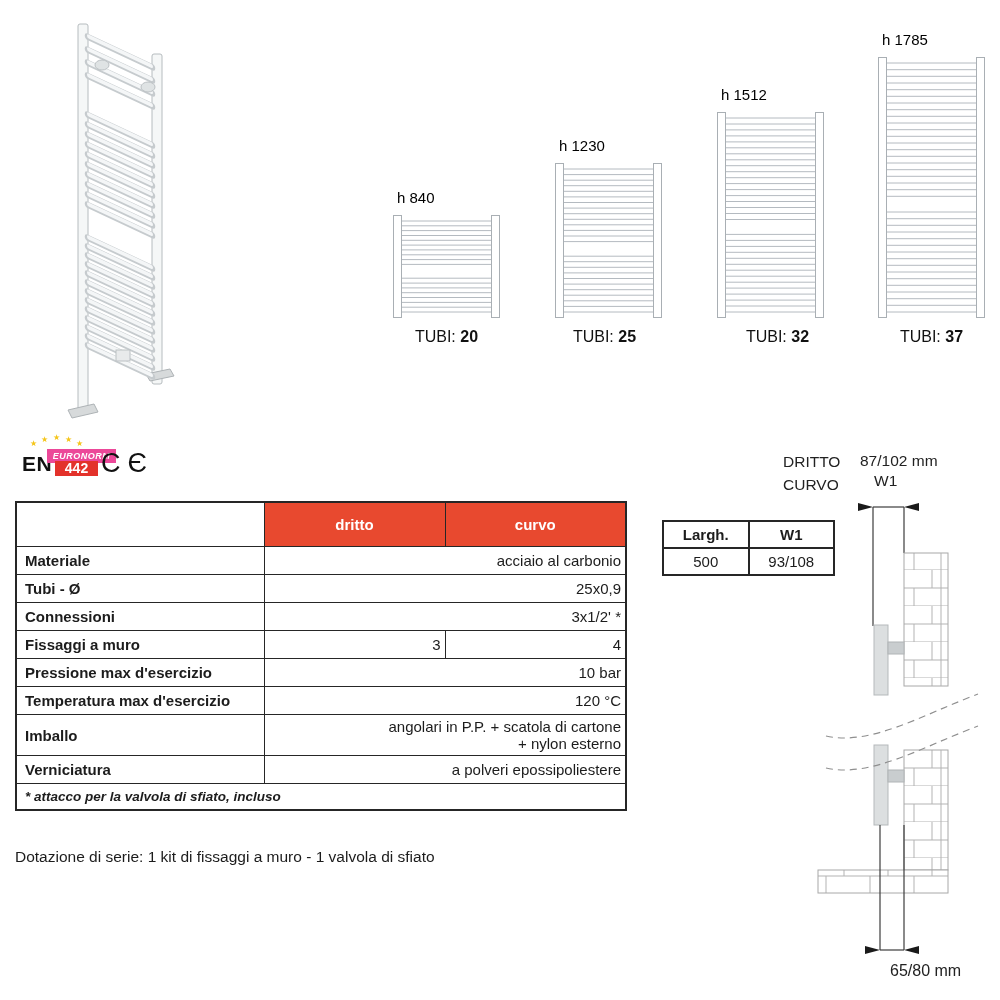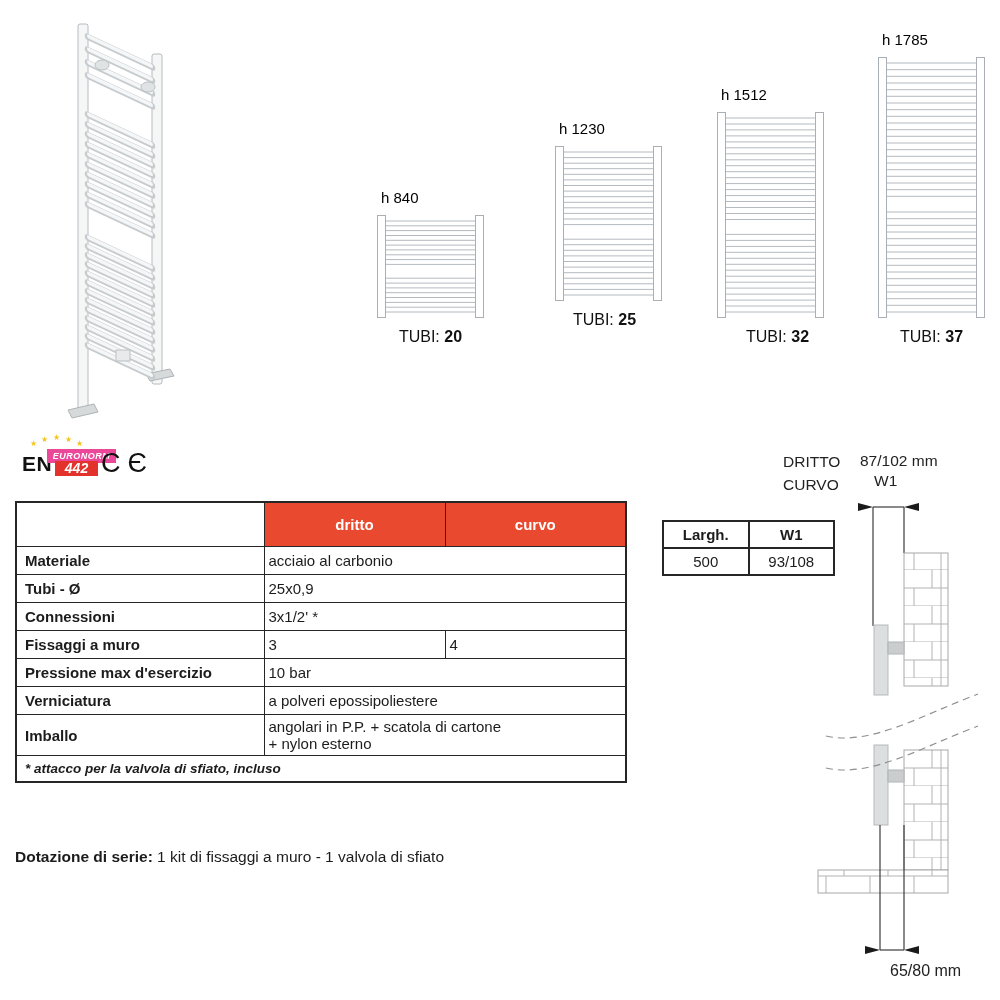--- a/index.html
+++ b/index.html
@@ -12,34 +12,34 @@
   .variant .hlabel{position:absolute;top:-26px;left:4px;font-size:15px;color:#000000;white-space:nowrap;}
   .variant .tubi{position:absolute;left:0;width:100%;text-align:center;font-size:16px;color:#111;white-space:nowrap;}
   .variant .tubi b{font-weight:bold;}
   
   #logo{position:absolute;left:22px;top:438px;width:125px;height:42px;}
   #logo .star{position:absolute;font-size:8px;line-height:8px;}
   #logo .en{position:absolute;left:0;top:14px;font-size:21px;font-weight:bold;color:#111;letter-spacing:0.5px;}
   #logo .bluebox{position:absolute;left:25px;top:11px;width:69px;height:14px;color:#fff;
      font-size:9px;font-weight:bold;font-style:italic;text-align:center;line-height:14px;letter-spacing:0.5px;}
   #logo .redbox{position:absolute;left:33px;top:23px;width:43px;height:15px;color:#fff;
-     font-size:14px;font-weight:bold;font-style:italic;text-align:center;line-height:15px;}
+     font-size:14px;font-weight:bold;text-align:center;line-height:15px;}
   #ce{position:absolute;left:101px;top:448px;font-size:27px;font-weight:500;letter-spacing:7px;color:#111;}
   
   #spec-table{position:absolute;left:15px;top:501px;width:610px;border-collapse:collapse;
      table-layout:fixed;font-size:15px;border:2px solid #262626;}
   #spec-table th,#spec-table td{border:1.5px solid #262626;padding:0;}
   #spec-table thead th{height:43px;font-size:15px;}
   #spec-table thead th.red{color:#fff;font-weight:bold;}
   #spec-table td.lbl{font-weight:bold;text-align:left;padding:3px 6px 3px 8px;height:21px;margin-left:20px;}
-  #spec-table td.val{text-align:left;padding:3px 4px;}
+  #spec-table td.val{text-align:right;padding:3px 4px;}
   #spec-table td.foot{font-weight:bold;font-size:13.5px;padding:5px 8px;text-align:left;font-style:italic;}
   
   #dotazione{position:absolute;left:15px;top:848px;font-size:15.5px;margin:0;}
-  #dotazione b{font-weight:bold;}
+  #dotazione b{font-weight:normal;}
   
   #width-table{position:absolute;left:662px;top:520px;width:173px;border-collapse:collapse;
      table-layout:fixed;font-size:15px;border:2.5px solid #262626;}
   #width-table th,#width-table td{border:2px solid #262626;text-align:center;height:23px;padding:1px 2px;}
   #width-table th{font-weight:bold;}
   
   #orientation{position:absolute;left:783px;top:450px;font-size:15.5px;color:#222;line-height:23px;}
   #topdim{position:absolute;left:860px;top:452px;font-size:15.5px;color:#222;}
   #topdim .w1{padding-left:14px;line-height:22px;}
   #wall-svg{position:absolute;left:770px;top:498px;}
@@ -110,21 +110,21 @@
         <line x1="1" y1="326.2" x2="63" y2="326.2" stroke="#f4f6f7" stroke-width="4" stroke-linecap="round"></line>
         <line x1="0" y1="336" x2="64" y2="336" stroke="#c6cbce" stroke-width="6.5" stroke-linecap="round"></line>
         <line x1="1" y1="335.2" x2="63" y2="335.2" stroke="#f4f6f7" stroke-width="4" stroke-linecap="round"></line>
       </g>
       <ellipse cx="40" cy="55" rx="7" ry="5" fill="#dfe3e4" stroke="#bcc1c4" stroke-width="1"></ellipse>
       <ellipse cx="86" cy="77" rx="7" ry="5" fill="#dfe3e4" stroke="#bcc1c4" stroke-width="1"></ellipse>
       <rect x="54" y="340" width="14" height="11" fill="#e8eaeb" stroke="#bcc1c4" stroke-width="1"></rect>
     </svg>
 
   <div id="variants">
-      <div class="variant" style="left: 377px; top: 215px; width: 107px; height: 103px;"><span class="hlabel">h 840</span><svg width="107" height="103">
+      <div class="variant" style="left: 393px; top: 215px; width: 107px; height: 103px;"><span class="hlabel">h 840</span><svg width="107" height="103">
           <rect x="0.5" y="0.5" width="8" height="102" fill="#fff" stroke="#a9afb4" stroke-width="1"></rect>
           <rect x="98.5" y="0.5" width="8" height="102" fill="#fff" stroke="#a9afb4" stroke-width="1"></rect>
           <line x1="9" y1="6.0" x2="98" y2="6.0" stroke="#b4bac0" stroke-width="1"></line>
           <line x1="9" y1="10.8" x2="98" y2="10.8" stroke="#b4bac0" stroke-width="1"></line>
           <line x1="9" y1="15.6" x2="98" y2="15.6" stroke="#b4bac0" stroke-width="1"></line>
           <line x1="9" y1="20.5" x2="98" y2="20.5" stroke="#b4bac0" stroke-width="1"></line>
           <line x1="9" y1="25.3" x2="98" y2="25.3" stroke="#b4bac0" stroke-width="1"></line>
           <line x1="9" y1="30.1" x2="98" y2="30.1" stroke="#b4bac0" stroke-width="1"></line>
           <line x1="9" y1="34.9" x2="98" y2="34.9" stroke="#b4bac0" stroke-width="1"></line>
           <line x1="9" y1="39.8" x2="98" y2="39.8" stroke="#b4bac0" stroke-width="1"></line>
@@ -132,21 +132,21 @@
           <line x1="9" y1="49.4" x2="98" y2="49.4" stroke="#b4bac0" stroke-width="1"></line>
           <line x1="9" y1="63.2" x2="98" y2="63.2" stroke="#b4bac0" stroke-width="1"></line>
           <line x1="9" y1="68.1" x2="98" y2="68.1" stroke="#b4bac0" stroke-width="1"></line>
           <line x1="9" y1="72.9" x2="98" y2="72.9" stroke="#b4bac0" stroke-width="1"></line>
           <line x1="9" y1="77.7" x2="98" y2="77.7" stroke="#b4bac0" stroke-width="1"></line>
           <line x1="9" y1="82.5" x2="98" y2="82.5" stroke="#b4bac0" stroke-width="1"></line>
           <line x1="9" y1="87.4" x2="98" y2="87.4" stroke="#b4bac0" stroke-width="1"></line>
           <line x1="9" y1="92.2" x2="98" y2="92.2" stroke="#b4bac0" stroke-width="1"></line>
           <line x1="9" y1="97.0" x2="98" y2="97.0" stroke="#b4bac0" stroke-width="1"></line>
         </svg><div class="tubi" style="top: 113px;"><span>TUBI: </span><b>20</b></div></div>
-      <div class="variant" style="left: 555px; top: 146px; width: 99px; height: 155px;"><span class="hlabel">h 1230</span><svg width="107" height="155">
+      <div class="variant" style="left: 555px; top: 163px; width: 99px; height: 155px;"><span class="hlabel">h 1230</span><svg width="107" height="155">
           <rect x="0.5" y="0.5" width="8" height="154" fill="#fff" stroke="#a9afb4" stroke-width="1"></rect>
           <rect x="98.5" y="0.5" width="8" height="154" fill="#fff" stroke="#a9afb4" stroke-width="1"></rect>
           <line x1="9" y1="6.0" x2="98" y2="6.0" stroke="#b4bac0" stroke-width="1"></line>
           <line x1="9" y1="11.6" x2="98" y2="11.6" stroke="#b4bac0" stroke-width="1"></line>
           <line x1="9" y1="17.2" x2="98" y2="17.2" stroke="#b4bac0" stroke-width="1"></line>
           <line x1="9" y1="22.7" x2="98" y2="22.7" stroke="#b4bac0" stroke-width="1"></line>
           <line x1="9" y1="28.3" x2="98" y2="28.3" stroke="#b4bac0" stroke-width="1"></line>
           <line x1="9" y1="33.9" x2="98" y2="33.9" stroke="#b4bac0" stroke-width="1"></line>
           <line x1="9" y1="39.5" x2="98" y2="39.5" stroke="#b4bac0" stroke-width="1"></line>
           <line x1="9" y1="45.1" x2="98" y2="45.1" stroke="#b4bac0" stroke-width="1"></line>
@@ -290,26 +290,30 @@
         <tr>
           <td class="lbl">Fissaggi a muro</td>
           <td class="val">3</td>
           <td class="val">4</td>
         </tr>
         <tr>
           <td class="lbl">Pressione max d'esercizio</td>
           <td class="val" colspan="2">10 bar</td>
         </tr>
         <tr>
+          <td class="lbl">Temperatura max d'esercizio</td>
+          <td class="val" colspan="2">120 °C</td>
+        </tr>
+        <tr>
+          <td class="lbl">Imballo</td>
+          <td class="val" colspan="2">angolari in P.P. + scatola di cartone<br>+ nylon esterno</td>
+        </tr>
+        <tr>
           <td class="lbl">Verniciatura</td>
           <td class="val" colspan="2">a polveri epossipoliestere</td>
-        </tr>
-        <tr>
-          <td class="lbl">Imballo</td>
-          <td class="val" colspan="2">angolari in P.P. + scatola di cartone<br>+ nylon esterno</td>
         </tr>
         <tr>
           <td class="foot" colspan="3">* attacco per la valvola di sfiato, incluso</td>
         </tr>
       </tbody>
   </table>
 
   <p id="dotazione">
     <b>Dotazione di serie:</b><span> 1 kit di fissaggi a muro - 1 valvola di sfiato</span>
   </p>

